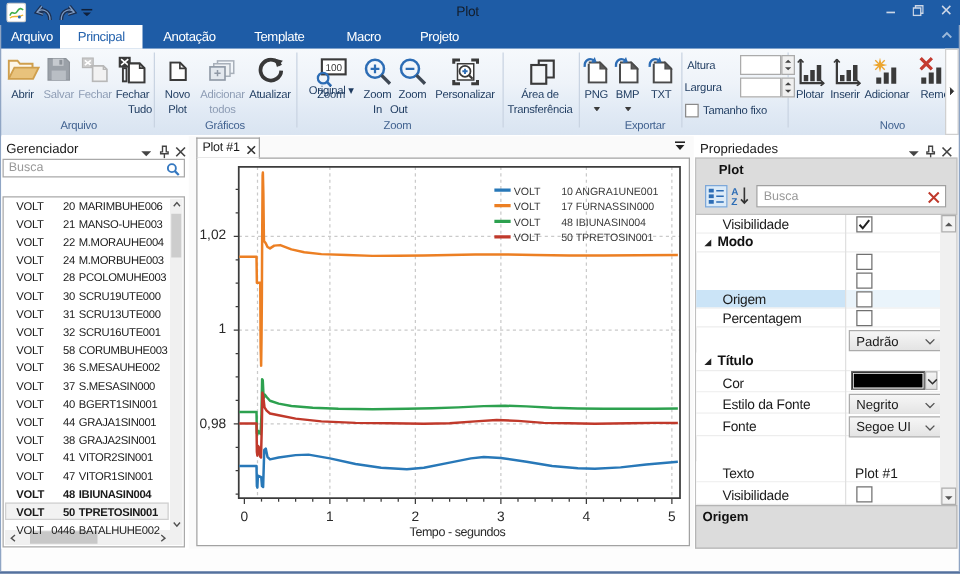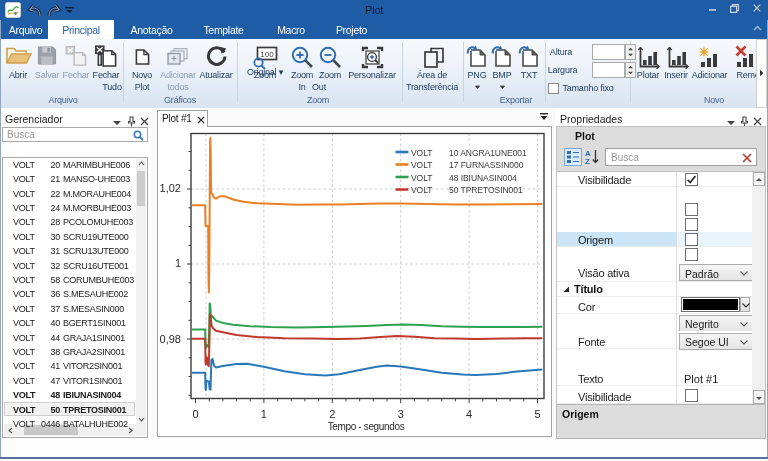--- a/index.html
+++ b/index.html
@@ -570,50 +570,59 @@
 </div>
 <div id="pgrid"></div>
 <div class="pr" style="top:171.5px;height:15px">
       <span class="pn">Visibilidade</span>
     </div>
     <div class="pcb" style="left:685px;top:172.5px">
       <svg width="13" height="13" viewBox="0 0 13 13" style="position:absolute;left:-1px;top:-1px">
         <path d="M2.6 6.8 L5.2 9.6 L10.4 3.1" stroke="#222" stroke-width="1.6" fill="none"></path>
       </svg>
     </div>
+    <div class="pr cat" style="top:187px;height:15px">
+      <svg class="catarr" width="7" height="7" viewBox="0 0 7 7">
+        <path d="M6 0.5 L6 6 L0.5 6 Z" fill="#222"></path>
+      </svg>
+      <span class="pc">Modo</span>
+    </div>
     <div class="pcb" style="left:685px;top:202.5px"></div>
     <div class="pcb" style="left:685px;top:217.5px"></div>
     <div class="pr hl" style="top:232px;height:15px">
       <span class="pn">Origem</span>
     </div>
     <div class="pcb" style="left:685px;top:232.5px"></div>
+    <div class="pr" style="top:247px;height:15px">
+      <span class="pn">Percentagem</span>
+    </div>
     <div class="pcb" style="left:685px;top:247.5px"></div>
-    <div class="pr" style="top:262px;height:20px">
-      <span class="pn" style="top:5px">Visão ativa</span>
-    </div>
     <div class="pdd" style="left:679px;top:264px;width:74px">
       <span>Padrão</span>
       <svg width="8" height="5" viewBox="0 0 8 5" style="position:absolute;right:4px;top:6px">
         <path d="M0.5 0.5 L4 4 L7.5 0.5" stroke="#555" stroke-width="1.1" fill="none"></path>
       </svg>
     </div>
     <div class="pr" style="top:297px;height:17px">
       <span class="pn" style="top:4px">Cor</span>
     </div>
     <div class="pr cat" style="top:282px;height:15px">
       <svg class="catarr" width="7" height="7" viewBox="0 0 7 7">
         <path d="M6 0.5 L6 6 L0.5 6 Z" fill="#222"></path>
       </svg>
       <span class="pc">Título</span>
     </div>
     <div class="swatch"></div>
     <div class="swbtn">
       <svg width="8" height="5" viewBox="0 0 8 5" style="position:absolute;left:0.5px;top:5px">
         <path d="M0.5 0.5 L4 4 L7.5 0.5" stroke="#333" stroke-width="1.2" fill="none"></path>
       </svg>
+    </div>
+    <div class="pr" style="top:314px;height:17px">
+      <span class="pn" style="top:4px">Estilo da Fonte</span>
     </div>
     <div class="pdd" style="left:679px;top:314.5px;width:74px">
       <span>Negrito</span>
       <svg width="8" height="5" viewBox="0 0 8 5" style="position:absolute;right:4px;top:6px">
         <path d="M0.5 0.5 L4 4 L7.5 0.5" stroke="#555" stroke-width="1.1" fill="none"></path>
       </svg>
     </div>
     <div class="pr" style="top:331px;height:18px">
       <span class="pn" style="top:5px">Fonte</span>
     </div>

